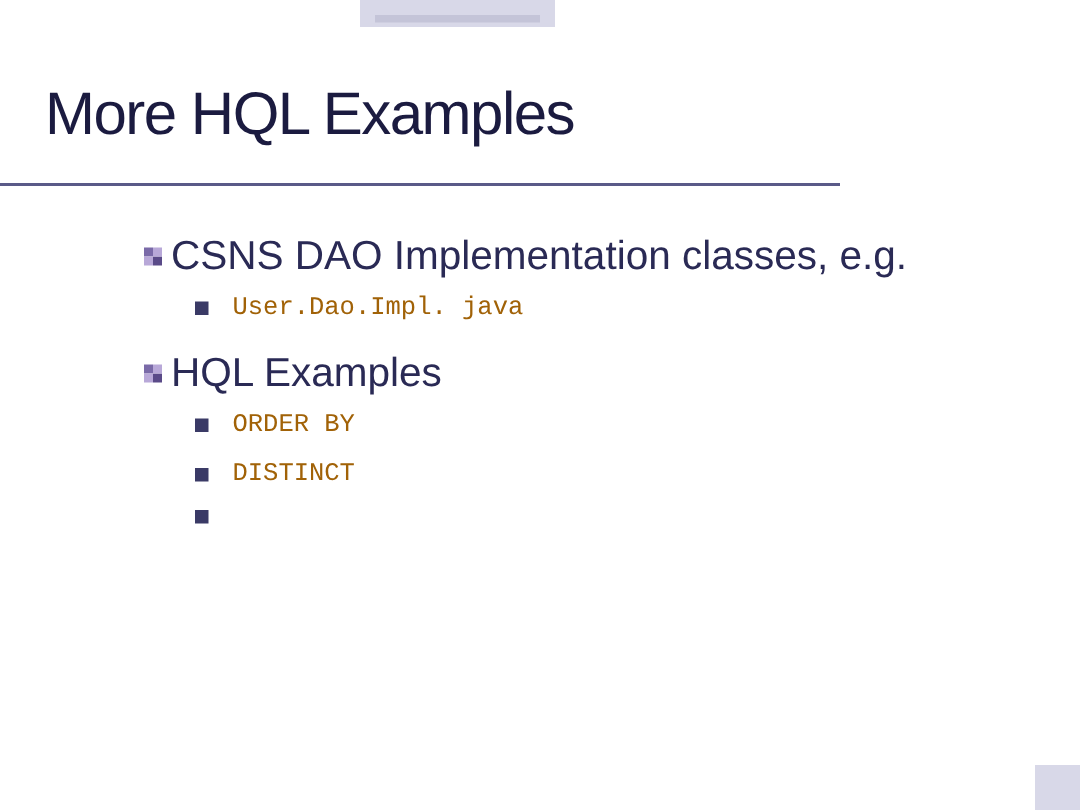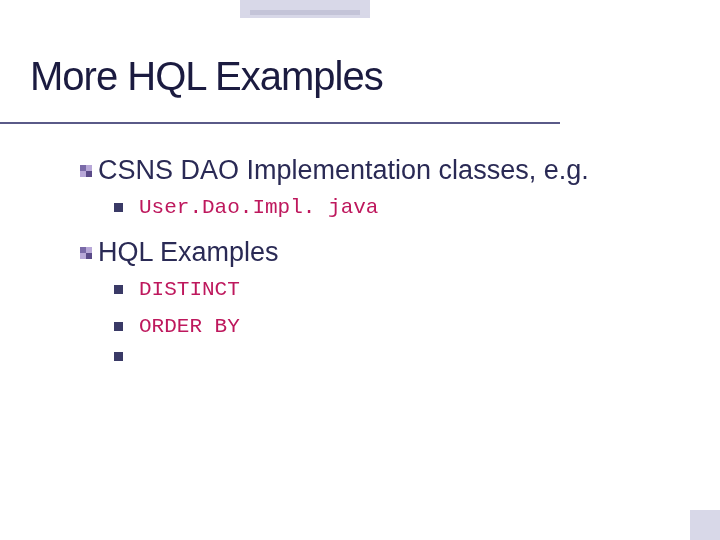--- a/index.html
+++ b/index.html
@@ -50,21 +50,21 @@
     position: absolute;
     top: 122px;
     left: 0;
     width: 560px;
     height: 2px;
     background: #5a5a88;
   }
   .body {
     position: absolute;
     top: 155px;
-    left: 80px;
+    left: 96px;
     right: 40px;
   }
   .l1 {
     display: flex;
     align-items: center;
     margin-bottom: 6px;
   }
   .l1 .bullet {
     width: 12px;
     height: 12px;
@@ -102,22 +102,22 @@
     margin-bottom: 14px;
   }
   .l2 .sq {
     width: 9px;
     height: 9px;
     background: #3a3a66;
     margin-right: 16px;
     flex-shrink: 0;
   }
   .l2-text {
-    font-size: 21px;
-    color: #be185d;
+    font-size: 17px;
+    color: #a16207;
   }
   .mono {
     font-family: "Courier New", Courier, monospace;
   }
   .corner {
     position: absolute;
     right: 0;
     bottom: 0;
     width: 30px;
     height: 30px;
@@ -146,25 +146,25 @@
       </div>
     </div>
 
     <div class="l1">
       <span class="bullet"></span>
       <span class="l1-text">HQL Examples</span>
     </div>
     <div class="sub">
       <div class="l2">
         <span class="sq"></span>
-        <span class="l2-text mono">DISTINCT</span>
+        <span class="l2-text mono">ORDER BY</span>
       </div>
       <div class="l2">
         <span class="sq"></span>
-        <span class="l2-text mono">ORDER BY</span>
+        <span class="l2-text mono">DISTINCT</span>
       </div>
       <div class="l2">
         <span class="sq"></span>
       </div>
     </div>
 
   </div>
 
   <div class="corner"></div>
 </div>

